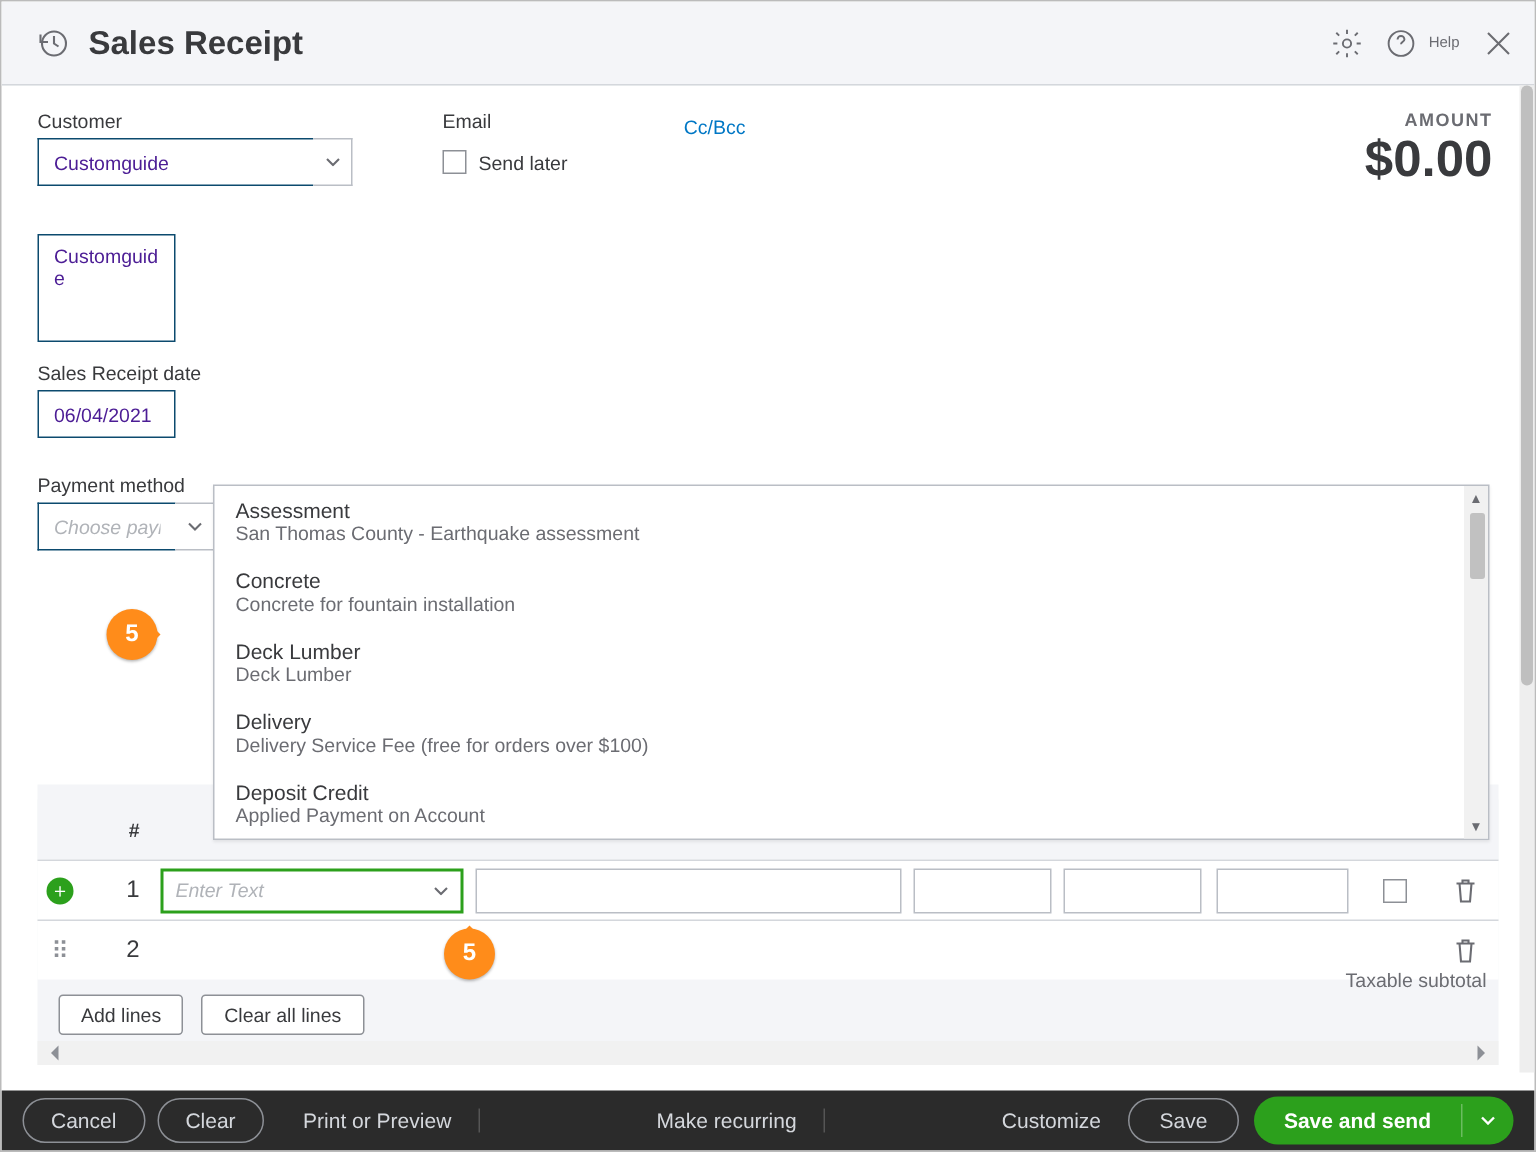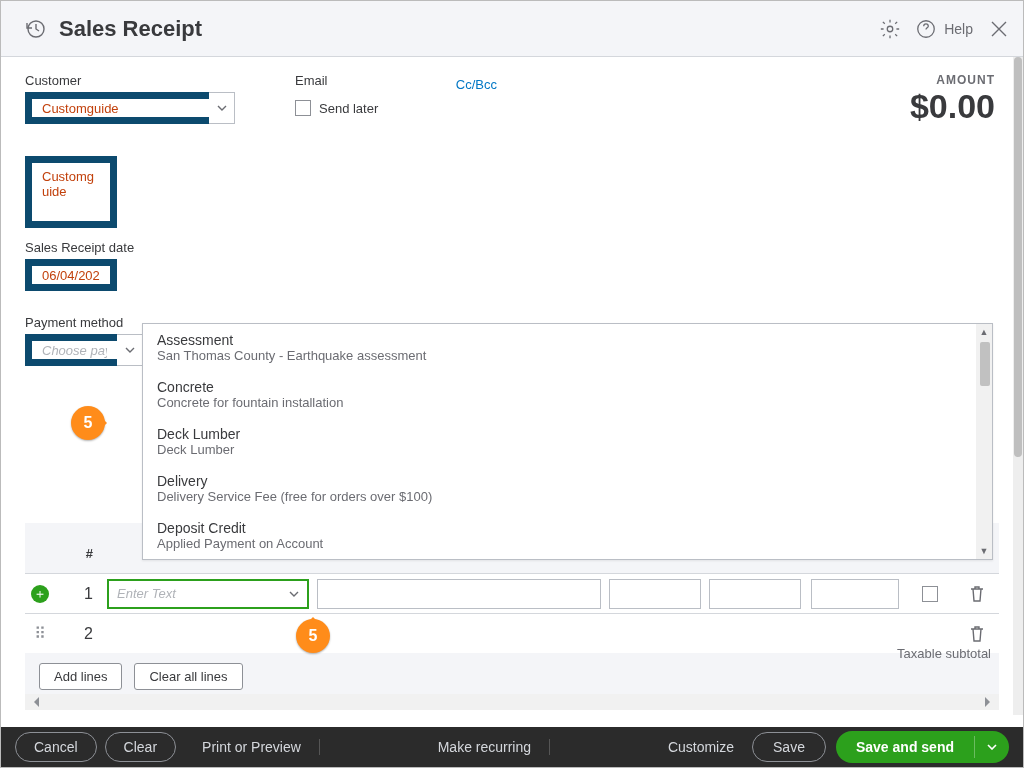--- a/index.html
+++ b/index.html
@@ -2,31 +2,31 @@
 <html><head>
 <meta charset="utf-8">
 <style>
 * { box-sizing: border-box; margin: 0; padding: 0; font-family: "Helvetica Neue", Arial, sans-serif; }
 body { background: #fff; width: 1024px; height: 768px; overflow: hidden; position: relative; color: #393a3d; border:1px solid #bbb; }
 
 
 .header { display:flex; align-items:center; height:56px; padding:0 12px; border-bottom:1px solid #d4d7dc; background:#f4f5f8; }
 .header .title { font-size:22px; font-weight:700; margin-left:10px; flex:1; }
 .header .ricon { width:28px; height:28px; display:flex; align-items:center; justify-content:center; color:#6b6c72; cursor:pointer; margin-left:8px; }
-.header .help-text { font-size:14px; color:#6b6c72; margin-left:4px; cursor:pointer; }
+.header .help-text { font-size:10px; color:#6b6c72; margin-left:4px; cursor:pointer; }
 .header .close-x { font-size:28px; font-weight:300; color:#6b6c72; cursor:pointer; margin-left:14px; line-height:1; }
 
 svg { display:block; }
 
 
 .main { position:relative; padding:16px 24px 0 24px; height:calc(768px - 56px - 52px); overflow:hidden; }
 .row-top { display:flex; gap:12px; }
 .field { display:flex; flex-direction:column; }
 .label { font-size:13px; color:#393a3d; margin-bottom:4px; }
-.input, .select, .textarea { border:7px solid #0c4a6e; background:#fff; height:32px; padding:0 10px; font-size:13px; color:#c2410c; }
+.input, .select, .textarea { border:1px solid #0c4a6e; background:#fff; height:32px; padding:0 10px; font-size:13px; color:#4c1d95; }
 .input::placeholder { color:#b0b3b8; font-style:italic; }
 .caret { border:1px solid #babec5; border-left:none; width:26px; height:32px; display:flex; align-items:center; justify-content:center; background:#fff; cursor:pointer; }
 .select-wrap { display:flex; }
 .select-wrap .input { border-right:none; }
 .textarea { height:72px; width:240px; padding:6px 10px; resize:none; }
 .link { color:#0077c5; font-size:13px; cursor:pointer; }
 
 .amount-block { position:absolute; right:28px; top:16px; text-align:right; }
 .amount-label { font-size:12px; letter-spacing:1px; color:#6b6c72; font-weight:700; }
 .amount-value { font-size:34px; font-weight:700; color:#393a3d; }

